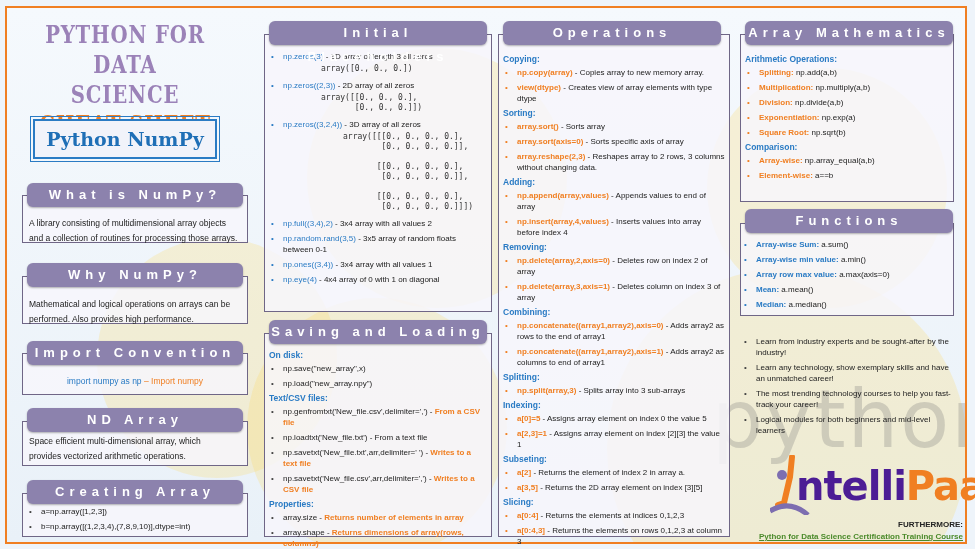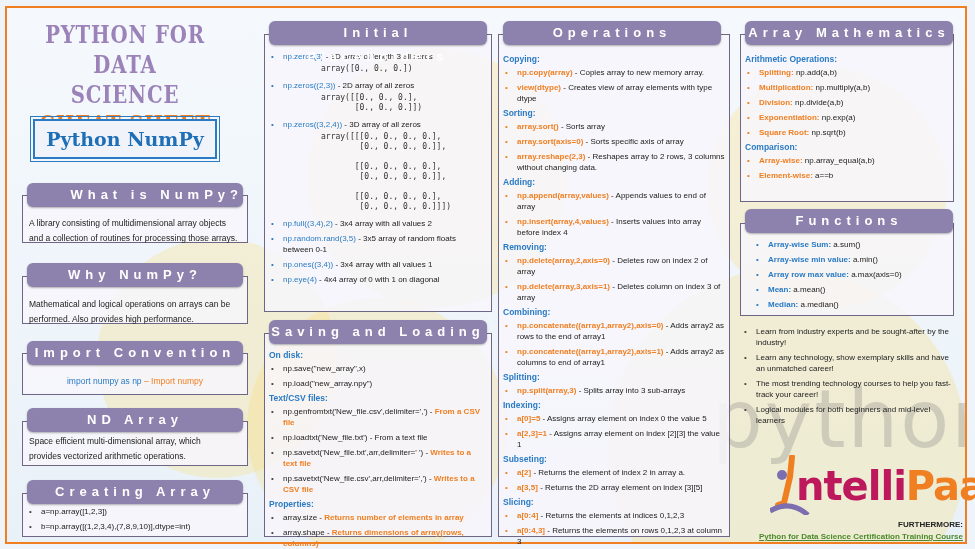--- a/index.html
+++ b/index.html
@@ -96,21 +96,21 @@
 <div class="title-block">
   <div class="title1">PYTHON FOR DATA</div>
   <div class="title1">SCIENCE</div>
   <div class="title2">CHEAT SHEET</div>
 </div>
 <div class="numpy-badge">Python NumPy</div>
 
 <div class="box" style="left:22px;top:195px;width:226px;height:48px;">
   <div class="txt" style="padding:20px 6px 0 6px;">A library consisting of multidimensional array objects and a collection of routines for processing those arrays.</div>
 </div>
-<div class="hdr" style="left:27px;top:183px;width:216px;height:24px;line-height:24px;text-align:right;">What is NumPy?</div>
+<div class="hdr" style="left:27px;top:183px;width:216px;height:24px;line-height:24px;">What is NumPy?</div>
 
 <div class="box" style="left:22px;top:276px;width:226px;height:48px;">
   <div class="txt" style="padding:20px 6px 0 6px;">Mathematical and logical operations on arrays can be performed. Also provides high performance.</div>
 </div>
 <div class="hdr" style="left:27px;top:263px;width:216px;height:24px;line-height:24px;">Why NumPy?</div>
 
 <div class="box" style="left:22px;top:353px;width:226px;height:42px;">
   <div style="padding:22px 0 0 0;text-align:center;font-size:8.5px;">
     <span class="k-blue">import numpy as np</span><span class="k-orange-n"> – </span><span class="k-orange-n">Import numpy</span>
   </div>
@@ -131,21 +131,21 @@
 <div class="hdr" style="left:27px;top:480px;width:216px;height:24px;line-height:24px;">Creating Array</div>
 
 <div class="box" style="left:264px;top:34px;width:228px;height:278px;">
   <ul class="bl blue" style="padding:16px 4px 0 4px;">
     <li><span class="k-blue">np.zeros(3)</span><span> - 1D array of length 3 all zeros</span>
       <pre class="code" style="margin-left:38px;">array([0., 0., 0.])</pre></li>
     <li><span class="k-blue">np.zeros((2,3))</span><span> - 2D array of all zeros</span>
       <pre class="code" style="margin-left:38px;">array([[0., 0., 0.],
        [0., 0., 0.]])</pre></li>
     <li><span class="k-blue">np.zeros((3,2,4))</span><span> - 3D array of all zeros</span>
-      <pre class="code" style="margin-left:38px;">array([[[0., 0., 0., 0.],
+      <pre class="code" style="margin-left:60px;">array([[[0., 0., 0., 0.],
         [0., 0., 0., 0.]],
 
        [[0., 0., 0., 0.],
         [0., 0., 0., 0.]],
 
        [[0., 0., 0., 0.],
         [0., 0., 0., 0.]]])</pre></li>
     <li><span class="k-blue">np.full((3,4),2)</span><span> - 3x4 array with all values 2</span></li>
     <li><span class="k-blue">np.random.rand(3,5)</span><span> - 3x5 array of random floats between 0-1</span></li>
     <li><span class="k-blue">np.ones((3,4))</span><span> - 3x4 array with all values 1</span></li>
@@ -242,39 +242,39 @@
     <div class="sub">Comparison:</div>
     <ul class="bl orange">
       <li><span class="k-orange">Array-wise:</span><span> np.array_equal(a,b)</span></li>
       <li><span class="k-orange">Element-wise:</span><span>  a==b</span></li>
     </ul>
   </div>
 </div>
 <div class="hdr" style="left:745px;top:21px;width:208px;height:24px;line-height:24px;">Array Mathematics</div>
 
 <div class="box" style="left:740px;top:223px;width:214px;height:93px;">
-  <ul class="bl blue" style="padding:15px 4px 0 13px;">
+  <ul class="bl blue" style="padding:15px 4px 0 1px;">
     <li><span class="k-blue-b">Array-wise Sum:</span><span> a.sum()</span></li>
     <li><span class="k-blue-b">Array-wise min value:</span><span> a.min()</span></li>
     <li><span class="k-blue-b">Array row max value:</span><span>  a.max(axis=0)</span></li>
     <li><span class="k-blue-b">Mean:</span><span> a.mean()</span></li>
     <li><span class="k-blue-b">Median:</span><span> a.median()</span></li>
   </ul>
 </div>
 <div class="hdr" style="left:745px;top:209px;width:208px;height:24px;line-height:24px;">Functions</div>
 
-<ul class="bl promo" style="position:absolute;left:742px;top:326px;width:215px;">
+<ul class="bl promo" style="position:absolute;left:742px;top:336px;width:215px;">
   <li>Learn from industry experts and be sought-after by the industry!</li>
   <li>Learn any technology, show exemplary skills and have an unmatched career!</li>
   <li>The most trending technology courses to help you fast-track your career!</li>
   <li>Logical modules for both beginners and mid-level learners</li>
 </ul>
 
 <div class="logo-row">
   <svg width="40" height="60" viewBox="0 0 40 60" style="position:absolute;left:0;top:0;">
     <circle cx="12" cy="20" r="5" fill="#7d6eb0"></circle>
     <path d="M22 2 L20 22 L14 48 L8 50" stroke="#f07f22" stroke-width="6" fill="none" stroke-linecap="round"></path>
     <path d="M0 56 Q20 44 38 60" stroke="#7d6eb0" stroke-width="5" fill="none"></path>
   </svg>
-  <div style="position:absolute;left:26px;top:8px;white-space:nowrap;" class="logo-text"><span style="color:#be185d;margin-top:44px;">ntelli</span><span class="paat">Paat</span></div>
+  <div style="position:absolute;left:26px;top:8px;white-space:nowrap;" class="logo-text"><span style="color:#4c1d95;margin-top:44px;">ntelli</span><span class="paat">Paat</span></div>
 </div>
 <div class="furthermore">FURTHERMORE:</div>
 <a class="course-link" href="#">Python for Data Science Certification Training Course</a>
 
 </body></html>

